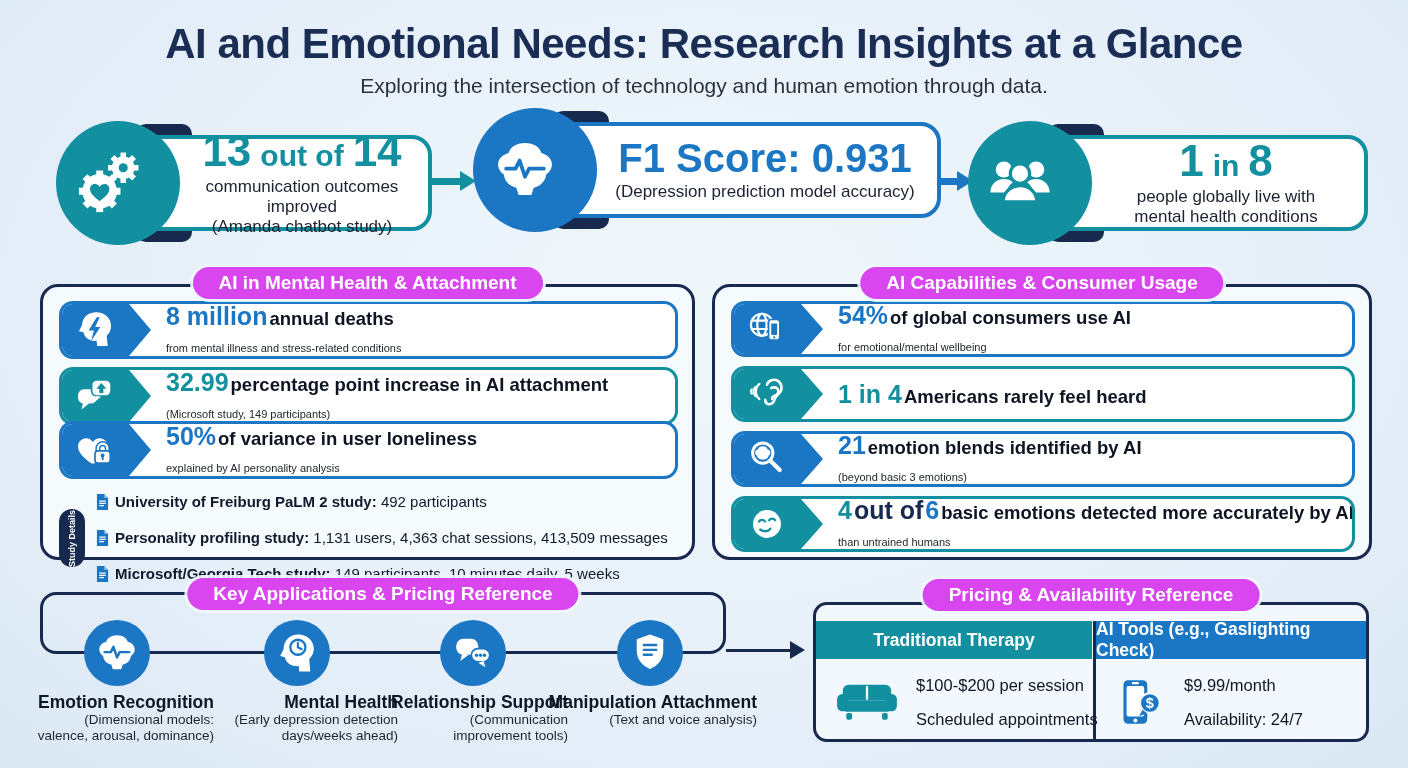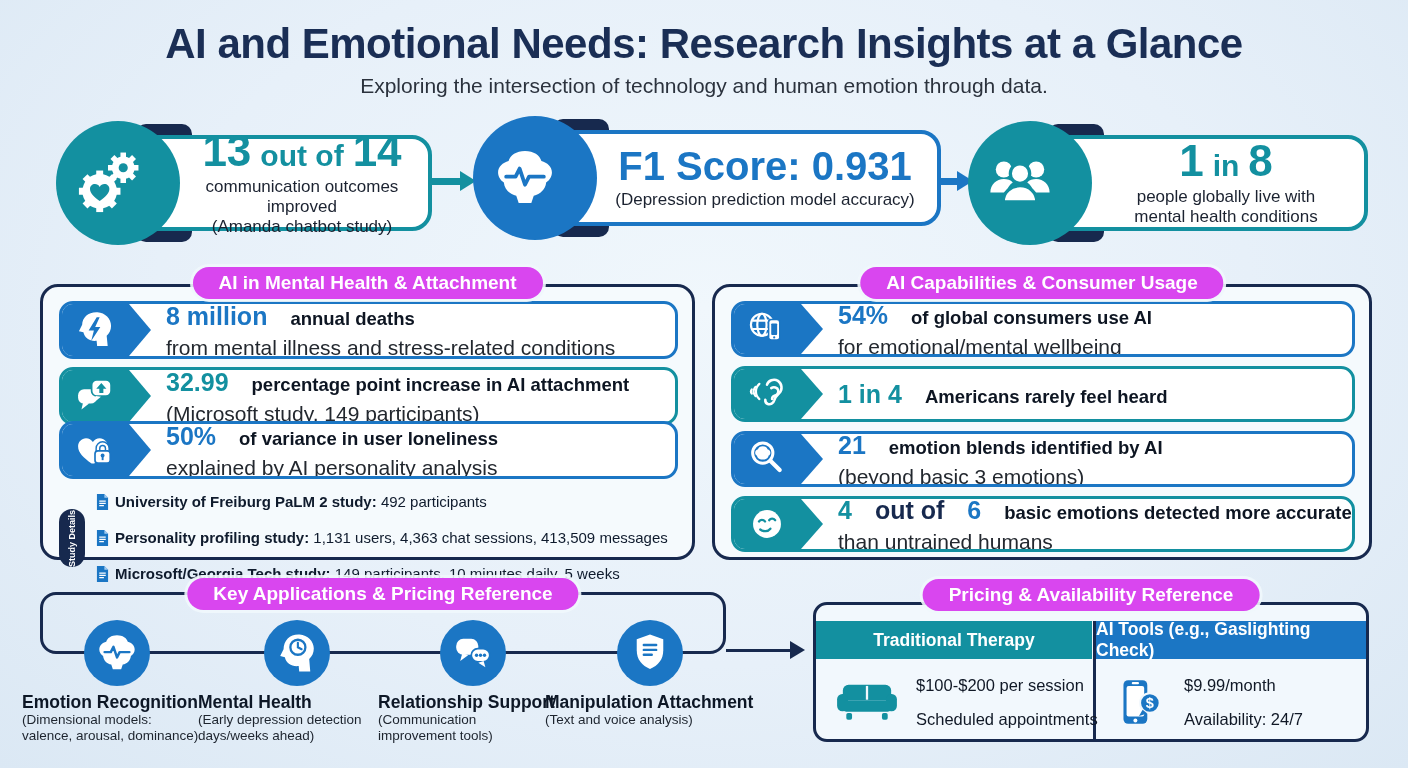--- a/index.html
+++ b/index.html
@@ -44,45 +44,45 @@
     font-weight:bold; font-size:19px; white-space:nowrap; padding:5px 26px; border-radius:999px;
     box-shadow:0 0 0 3px rgba(240,247,252,.9); z-index:5; }
   .panel > .pill { top:-20px; }
 
   .stat-row { position:absolute; left:16px; right:14px; background:#fff; border:3px solid var(--c);
     border-radius:14px; overflow:hidden; display:flex; align-items:stretch; }
   .row-icon { flex:0 0 90px; background:var(--c);
     clip-path:polygon(0 0, 67px 0, 89px 50%, 67px 100%, 0 100%);
     display:flex; align-items:center; justify-content:center; padding-right:24px; }
   .row-text { display:flex; flex-direction:column; justify-content:center; padding-left:14px; min-width:0; }
-  .stat-line { display:flex; align-items:baseline; gap:23px; font-weight:bold; white-space:nowrap; line-height:1.05; }
+  .stat-line { display:flex; align-items:baseline; gap:2px; font-weight:bold; white-space:nowrap; line-height:1.05; }
   .stat { font-size:25px; color:var(--c); }
   .stat.t { color:#1390a0; } .stat.b { color:#1b76c4; }
   .stat-mid { font-size:25px; color:#17294e; }
   .headline { font-size:18.5px; color:#0d1522; }
-  .sub { font-size:21px; color:#23282f; margin-top:10px; line-height:18px; }
+  .sub { font-size:11px; color:#23282f; margin-top:10px; line-height:18px; }
 
   .study { position:absolute; left:16px; right:14px; top:206px; display:flex; gap:11px; align-items:center; }
   .study-pill { flex:0 0 26px; height:58px; background:#17294e; border-radius:13px; color:#fff;
     display:flex; align-items:center; justify-content:center; writing-mode:vertical-rl;
     transform:rotate(180deg); font-size:9px; font-weight:bold; line-height:10px; text-align:center; }
   .study-list { display:flex; flex-direction:column; gap:18px; }
   .study-item { display:flex; align-items:center; gap:6px; font-size:15px; color:#0f1b2d; line-height:18px; white-space:nowrap; }
   .study-item b { color:#0f1b2d; }
 
   
   .apps-outline { position:absolute; left:40px; top:592px; width:686px; height:62px;
     border:3px solid #17294e; border-radius:16px; }
   .apps-outline > .pill { top:-17px; }
   .apps-arrow { position:absolute; left:726px; top:649px; width:64px; height:3px; background:#17294e; }
   .apps-arrow::after { content:""; position:absolute; right:-15px; top:-8px;
     border-left:15px solid #17294e; border-top:9.5px solid transparent; border-bottom:9.5px solid transparent; }
   .app-circle { position:absolute; top:620px; width:66px; height:66px; border-radius:50%;
     background:var(--c); display:flex; align-items:center; justify-content:center; z-index:3; }
-  .app-label { position:absolute; top:692px; text-align:left; }
+  .app-label { position:absolute; top:692px; text-align:right; }
   .app-label .al-1 { font-size:17.5px; font-weight:bold; color:#0d1726; line-height:20px; }
   .app-label .al-2 { font-size:13.5px; color:#1d242e; line-height:16px; }
 
   
   .pricing { position:absolute; left:813px; top:602px; width:556px; height:140px;
     background:#f2f8fd; border:3px solid #17294e; border-radius:14px; }
   .pricing > .pill { top:-26px; }
   .p-head { position:absolute; top:16px; height:38px; color:#fff; font-weight:bold; font-size:17.5px;
     display:flex; align-items:center; justify-content:center; }
   .p-head.left { left:0; width:276px; background:#1390a0; }
@@ -133,21 +133,21 @@
           </g>
           <circle cx="37" cy="15" r="8.2" fill="#fff"></circle>
           <circle cx="37" cy="15" r="3.3" style="fill:var(--c)"></circle>
         </svg>
       </span>
     </div>
   </div>
 
   <div class="h-arrow teal" style="left:430px; width:30px;"></div>
 
-  <div class="banner blue" style="left:473px; top:116px; width:468px;">
+  <div class="banner blue" style="left:473px; top:108px; width:468px;">
     <div class="b-fold"></div>
     <div class="b-box">
       <div class="b-bigline">
         <span class="b-big-solo">F1 Score: 0.931</span>
       </div>
       <div class="b-sub">(Depression prediction model accuracy)</div>
     </div>
     <div class="b-circle">
       <span>
         <svg width="70" height="70" viewBox="0 0 52 52">

